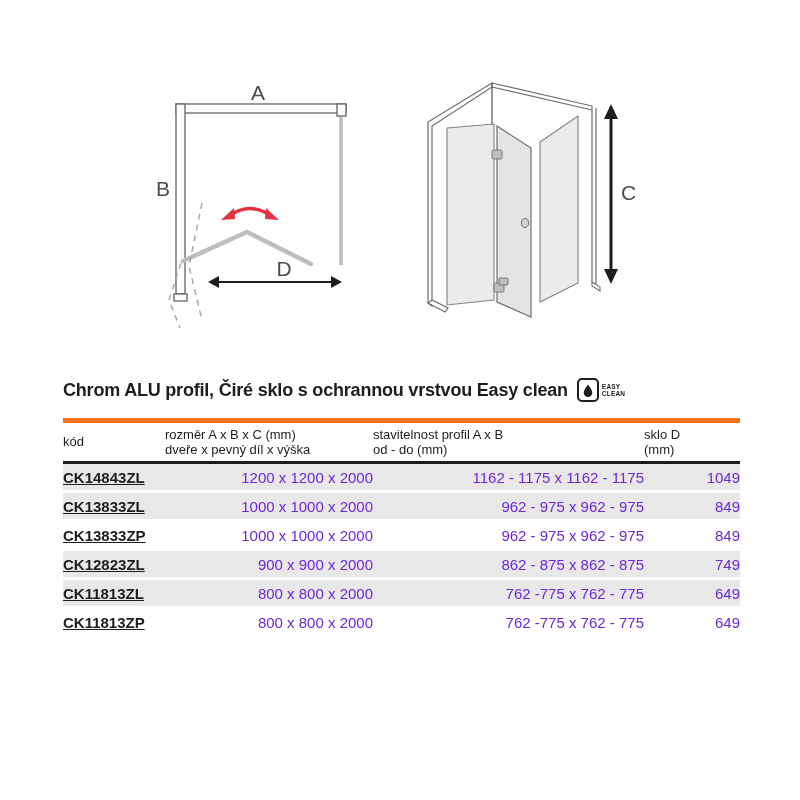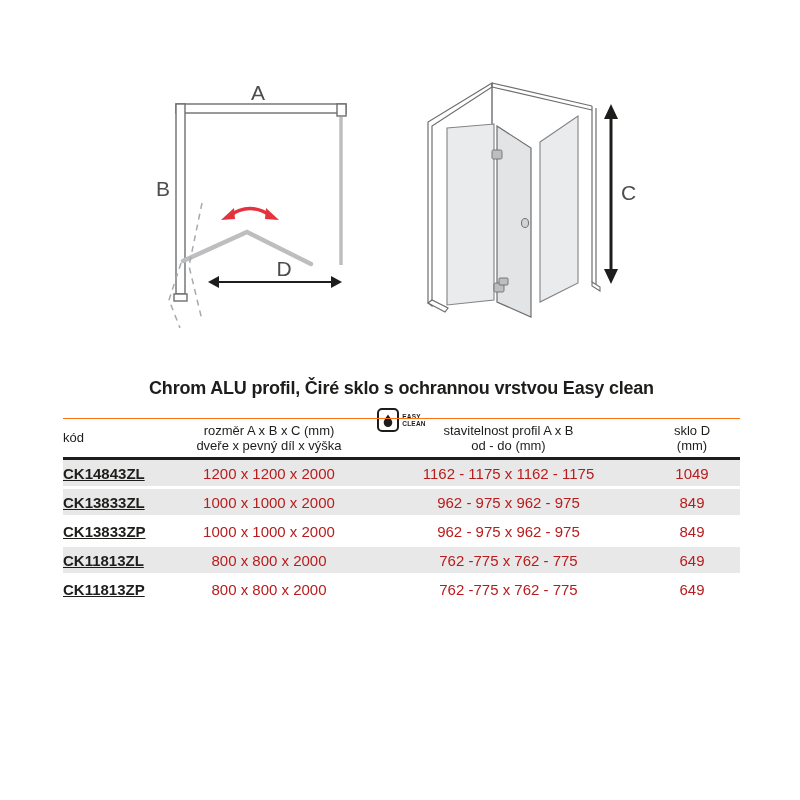--- a/index.html
+++ b/index.html
@@ -8,44 +8,44 @@
     font-family:"Liberation Sans", sans-serif;color:#1d1d1b;
   }
   
   .diagram{position:absolute;}
   #diagram-top-view{left:145px;top:70px;}
   #diagram-3d-view{left:415px;top:60px;}
   .dim-label{font-family:"Liberation Sans",sans-serif;font-size:21px;fill:#4d4d4f;}
   
   .title-row{
     position:absolute;left:63px;top:378px;width:677px;
-    display:flex;align-items:center;gap:9px;flex-direction:column;
+    display:flex;align-items:center;gap:9px;
   }
   .page-title{font-size:18px;font-weight:bold;letter-spacing:-0.2px;color:#1d1d1b;white-space:nowrap;}
   .easy-badge{display:flex;align-items:center;gap:3px;}
   .easy-badge .drop-box{
     width:18px;height:20px;border:2px solid #1d1d1b;border-radius:5px;
     display:flex;align-items:center;justify-content:center;background:#fff;
   }
   .easy-badge .badge-text{
     display:flex;flex-direction:column;font-size:6.5px;line-height:7px;
     font-weight:bold;letter-spacing:0.2px;color:#1d1d1b;
   }
   
   .spec-table-wrap{position:absolute;left:63px;top:418px;width:677px;}
   table.spec{border-collapse:collapse;width:677px;table-layout:fixed;}
-  table.spec thead tr{border-top:1px solid #f97316;border-bottom:3px solid #1d1d1b;}
+  table.spec thead tr{border-top:5px solid #f97316;border-bottom:3px solid #1d1d1b;}
   table.spec th{
     font-weight:normal;font-size:13px;line-height:14.5px;color:#1d1d1b;
-    padding:5px 0 4px 0;vertical-align:middle;text-align:center;
+    padding:5px 0 4px 0;vertical-align:middle;text-align:left;
   }
   table.spec th.col-code{text-align:left;}
   table.spec td{
     height:26px;border-top:2px solid #ffffff;border-bottom:3px solid #ffffff;
-    font-size:15px;color:#b91c1c;text-align:center;padding:0;
+    font-size:15px;color:#6d28d9;text-align:right;padding:0;
   }
   table.spec td.code{text-align:left;font-weight:bold;color:#1d1d1b;font-size:15px;text-decoration:underline;}
   table.spec tr.shaded td{background:#e8e8e8;}
 </style>
 </head>
 <body>
 
 <svg id="diagram-top-view" class="diagram" width="220" height="270" viewBox="0 0 220 270">
 
   <rect x="31" y="34" width="170" height="9" fill="#ffffff" stroke="#6d6e70" stroke-width="1.4"></rect>
@@ -169,20 +169,26 @@
         <td>962 - 975 x 962 - 975</td>
         <td>849</td>
       </tr>
       <tr>
         <td class="code">CK13833ZP</td>
         <td>1000 x 1000 x 2000</td>
         <td>962 - 975 x 962 - 975</td>
         <td>849</td>
       </tr>
       <tr class="shaded">
+        <td class="code">CK12823ZL</td>
+        <td>900 x 900 x 2000</td>
+        <td>862 - 875 x 862 - 875</td>
+        <td>749</td>
+      </tr>
+      <tr class="shaded">
         <td class="code">CK11813ZL</td>
         <td>800 x 800 x 2000</td>
         <td>762 -775 x 762 - 775</td>
         <td>649</td>
       </tr>
       <tr>
         <td class="code">CK11813ZP</td>
         <td>800 x 800 x 2000</td>
         <td>762 -775 x 762 - 775</td>
         <td>649</td>

